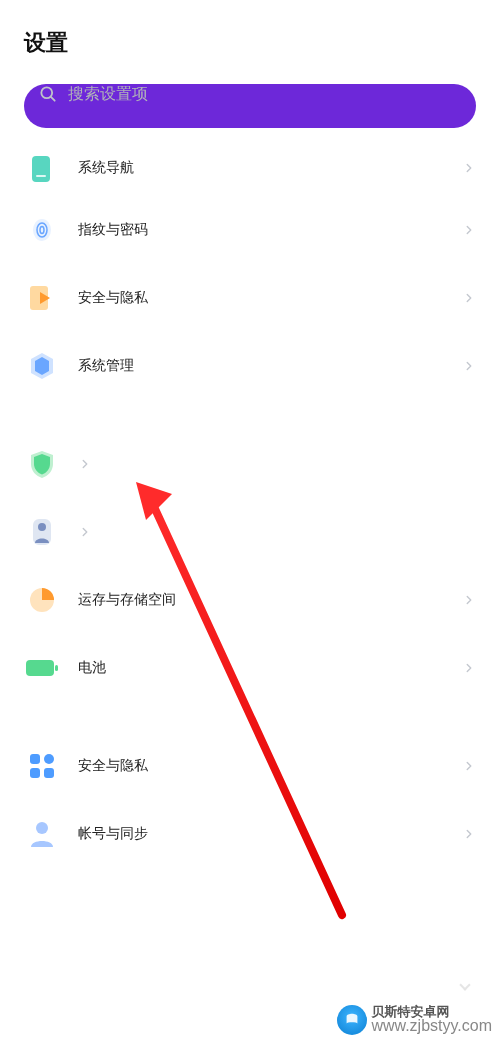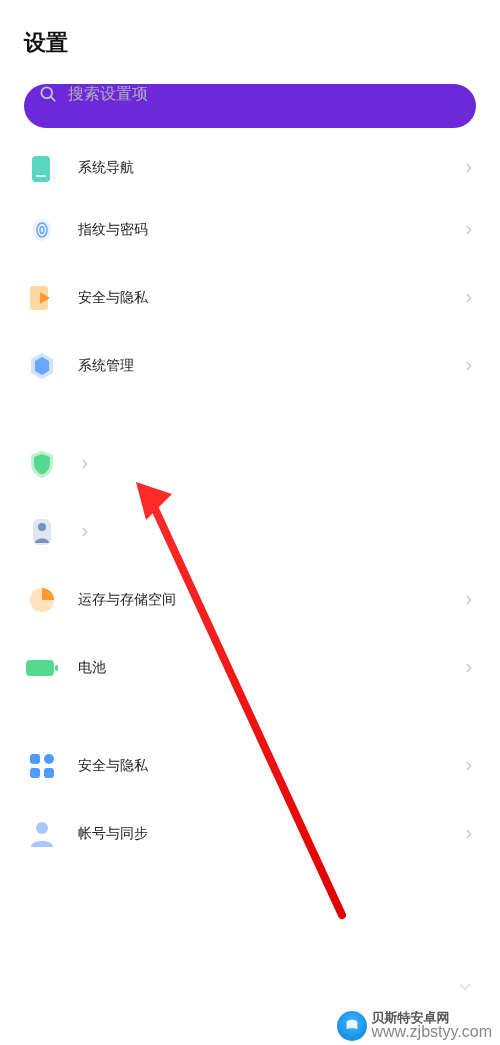--- a/index.html
+++ b/index.html
@@ -67,21 +67,21 @@
       top: 480px;
       left: 132px;
       width: 240px;
       height: 440px;
       pointer-events: none;
       z-index: 50;
     }
     .watermark {
       position: absolute;
       right: 8px;
-      bottom: 4px;
+      bottom: 10px;
       display: flex;
       align-items: center;
       background: rgba(255,255,255,0.0);
     }
     .watermark-logo {
       width: 30px; height: 30px;
       border-radius: 50%;
       background: radial-gradient(circle at 50% 40%, #3db5ff 0%, #1a8fe0 70%);
       display:flex; align-items:center; justify-content:center;
       margin-right: 4px;

